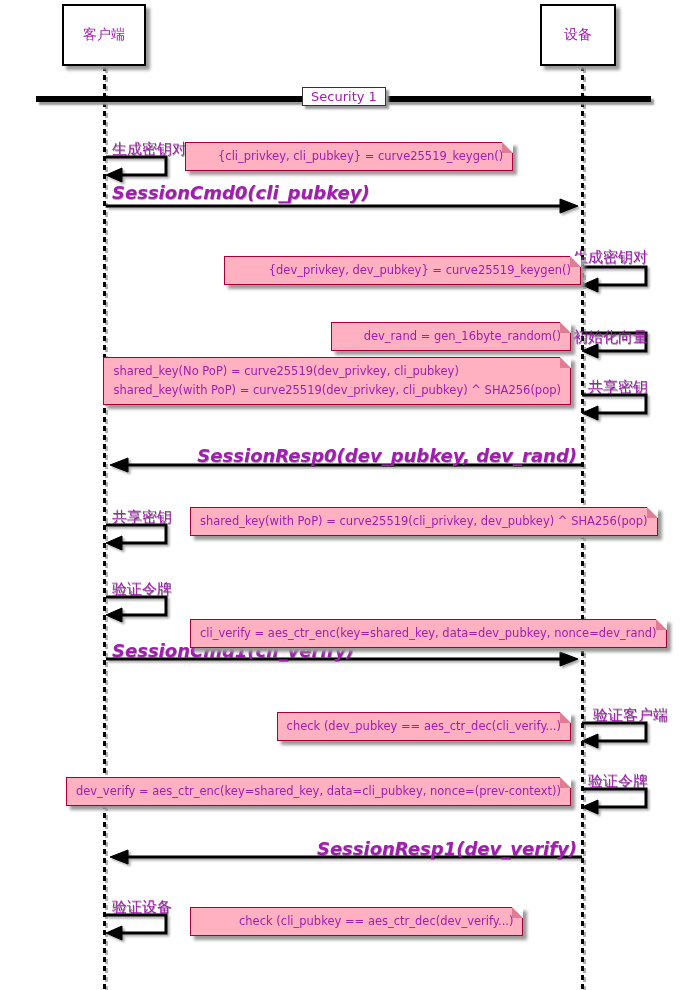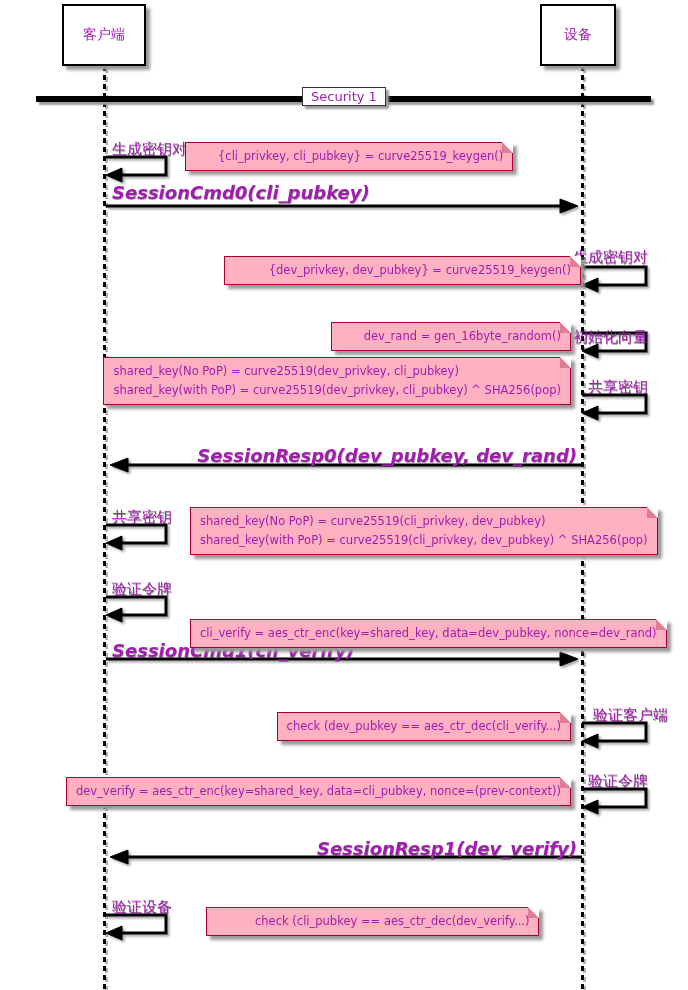--- a/index.html
+++ b/index.html
@@ -67,21 +67,21 @@
   #ml-2 { left:112px;  top:640px; }
   #ml-3 { right:111px; top:838px; }
   #note-0 { left:185px;  top:142px;padding-left:32px; }
   #note-1 { right:107px; top:256px;padding-left:44px; }
   #note-2 { right:117px; top:322px;padding-left:32px; }
   #note-3 { right:117px; top:357px;margin-left:36px; }
   #note-4 { left:190px;  top:507px; }
   #note-5 { left:190px;  top:582px;margin-top:37px; }
   #note-6 { right:117px; top:712px; }
   #note-7 { right:117px; top:777px; }
-  #note-8 { left:206px;  top:907px;padding-left:48px; }
+  #note-8 { left:190px;  top:907px;padding-left:48px; }
 </style>
 </head>
 <body>
 
 <div class="canvas">
 
   <div class="lifeline" id="ll-client"></div>
   <div class="lifeline" id="ll-device"></div>
 
   <div class="participant" id="p-client">
@@ -176,21 +176,20 @@
     <div>{dev_privkey, dev_pubkey} = curve25519_keygen()</div>
   </div>
   <div class="note" id="note-2">
     <div>dev_rand = gen_16byte_random()</div>
   </div>
   <div class="note" id="note-3">
     <div>shared_key(No PoP) = curve25519(dev_privkey, cli_pubkey)</div>
     <div>shared_key(with PoP) = curve25519(dev_privkey, cli_pubkey) ^ SHA256(pop)</div>
   </div>
   <div class="note" id="note-4">
-    <div>shared_key(No PoP) = curve25519(cli_privkey, dev_pubkey)</div>
     <div>shared_key(with PoP) = curve25519(cli_privkey, dev_pubkey) ^ SHA256(pop)</div>
   </div>
   <div class="note" id="note-5">
     <div>cli_verify = aes_ctr_enc(key=shared_key, data=dev_pubkey, nonce=dev_rand)</div>
   </div>
   <div class="note" id="note-7">
     <div>dev_verify = aes_ctr_enc(key=shared_key, data=cli_pubkey, nonce=(prev-context))</div>
   </div>
   <div class="note" id="note-6">
     <div>check (dev_pubkey == aes_ctr_dec(cli_verify...)</div>

